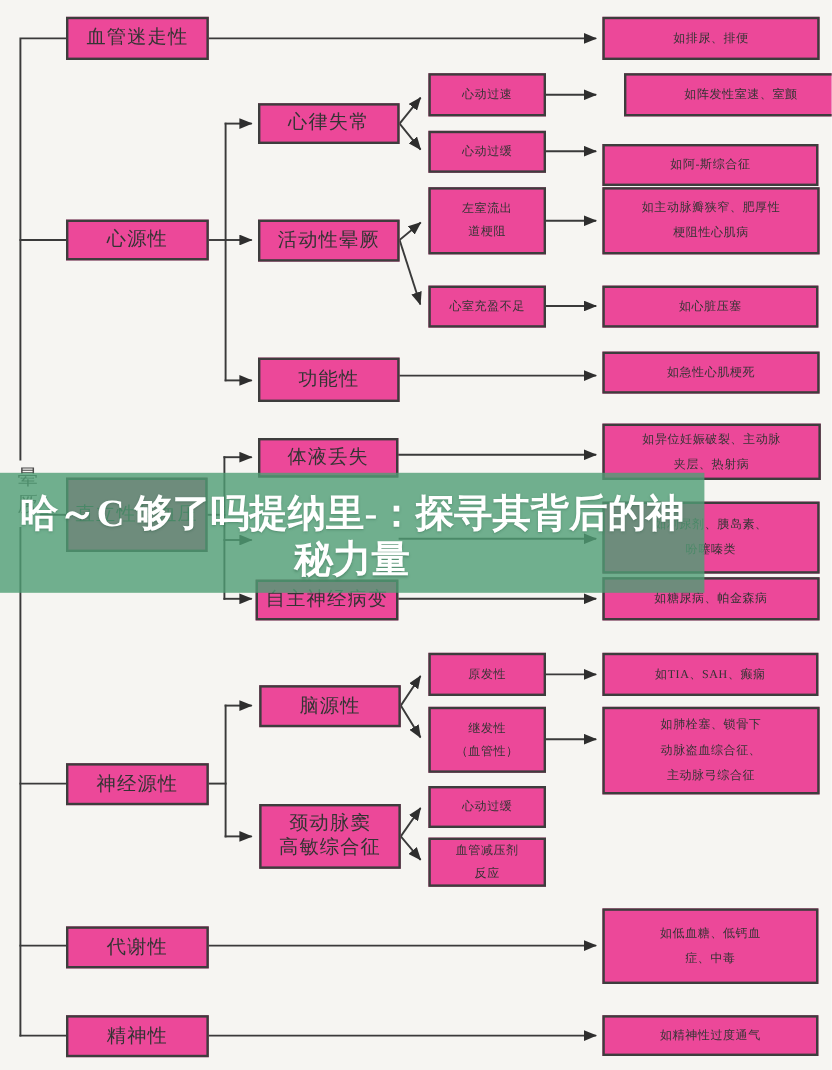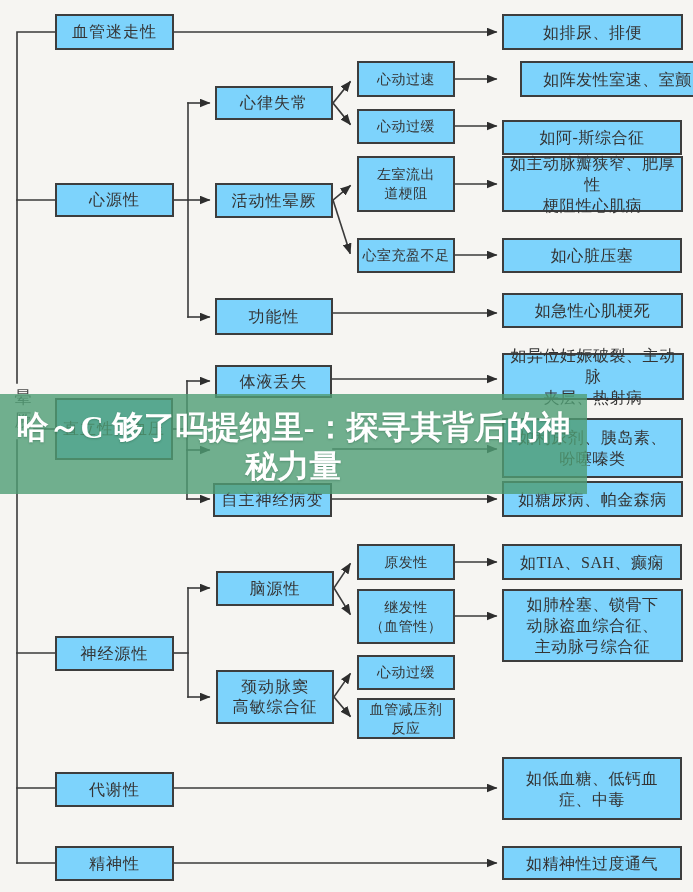--- a/index.html
+++ b/index.html
@@ -4,28 +4,28 @@
 <style>
   html,body { margin:0; padding:0; }
   .stage {
     position:relative; width:693px; height:892px;
     background:#f6f5f2; overflow:hidden;
     font-family:"Liberation Serif","DejaVu Serif",serif;
   }
   svg.wires { position:absolute; left:0; top:0; z-index:1; }
   .box {
     position:absolute; z-index:2; box-sizing:border-box;
-    border:2px solid #3d3d3d; background:#7dd3fc;
+    border:2px solid #3d3d3d; background:#ec4899;
     display:flex; align-items:center; justify-content:center;
     text-align:center; color:#343434;
     font-size:16px; line-height:20px; letter-spacing:1px;
     white-space:pre-line; padding:2px 3px;
   }
-  .box.c3 { font-size:14px; letter-spacing:0.5px; line-height:19px; }
-  .box.c4 { font-size:16px; letter-spacing:0.5px; line-height:21px; }
+  .box.c3 { font-size:10px; letter-spacing:0.5px; line-height:19px; }
+  .box.c4 { font-size:10px; letter-spacing:0.5px; line-height:21px; }
   .root-label {
     position:absolute; z-index:2; left:11px; top:386px; width:24px;
     color:#4a4a4a; font-size:17px; line-height:23px;
     text-align:center; white-space:pre-line; letter-spacing:0;
   }
   .banner {
     position:absolute; z-index:10; left:0; top:394px; width:587px; height:100px;
     background:rgba(79,158,116,0.80);
     display:flex; flex-direction:column; align-items:center; justify-content:center;
     padding-top:6px; box-sizing:border-box;

